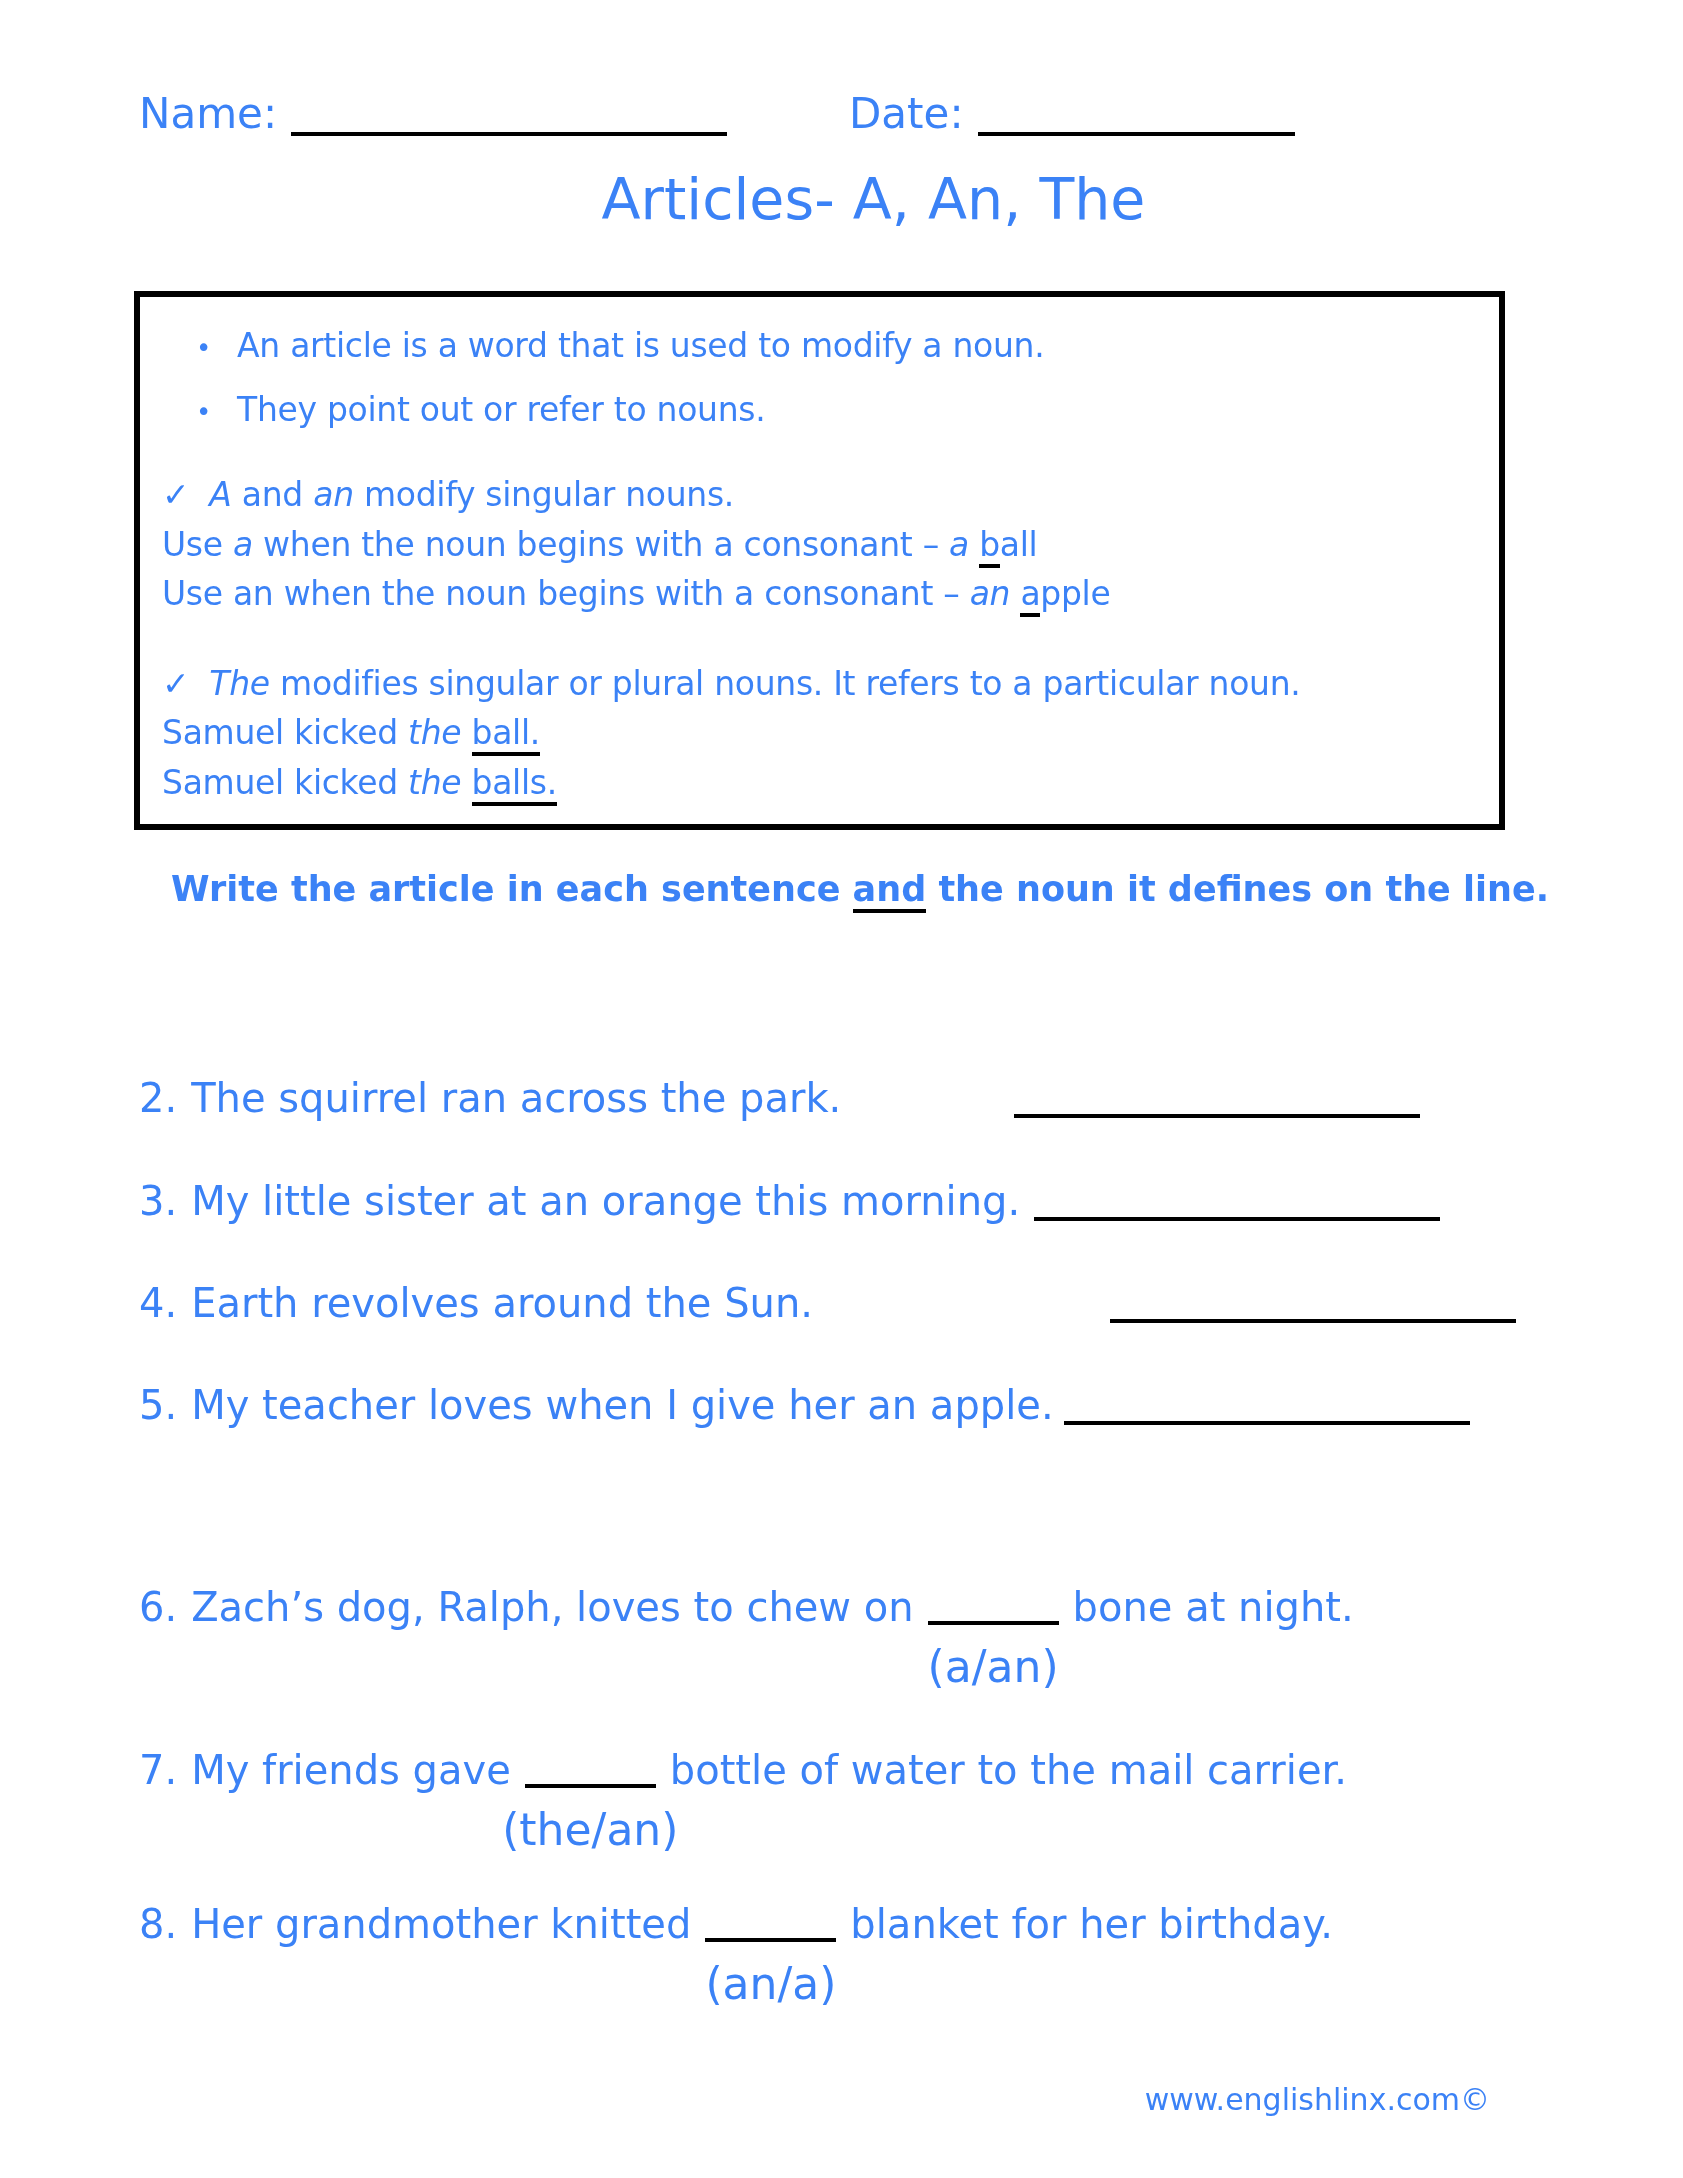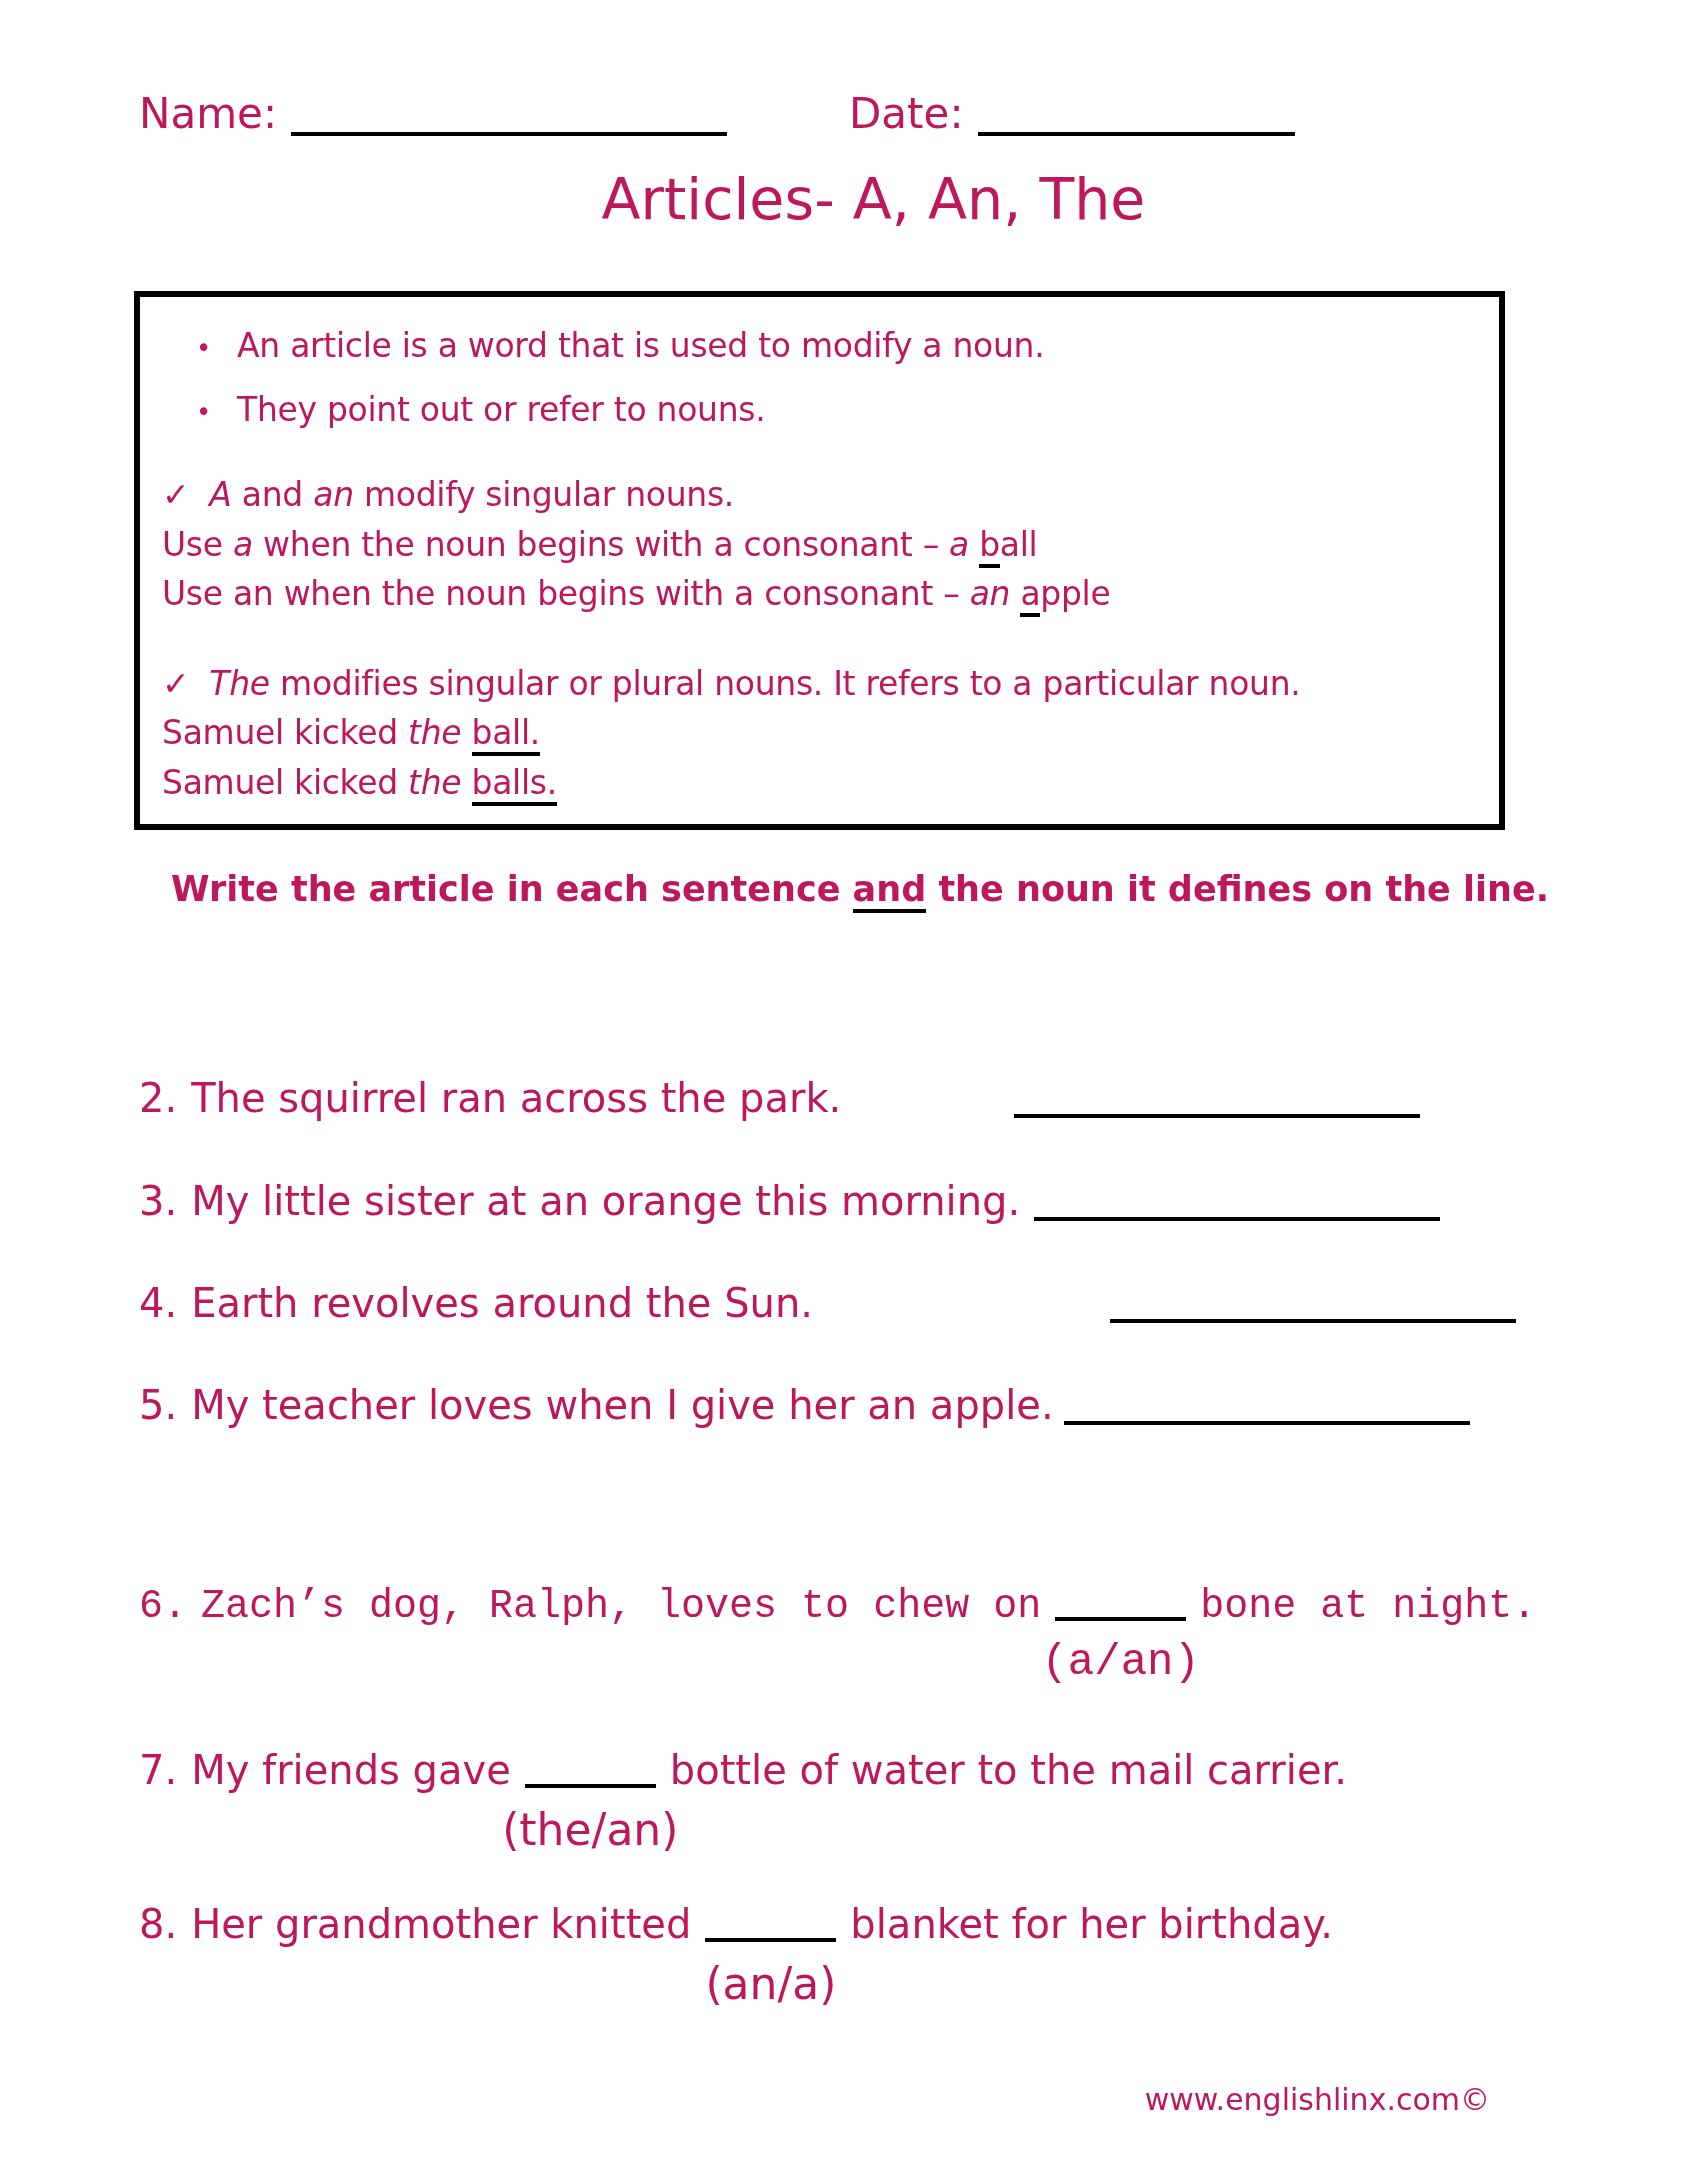--- a/index.html
+++ b/index.html
@@ -1,17 +1,17 @@
 <!DOCTYPE html>
 <html><head>
 <meta charset="utf-8">
 <style>
   html,body{margin:0;padding:0;background:#ffffff;}
   .page{position:relative;width:1683px;height:2178px;background:#ffffff;
-        font-family:"DejaVu Sans",sans-serif;color:#be185d;overflow:hidden;}
+        font-family:"DejaVu Sans",sans-serif;color:#3b82f6;overflow:hidden;}
 
   
   .header-name{position:absolute;left:139px;top:89px;font-size:42px;white-space:nowrap;}
   .header-date{position:absolute;left:849px;top:89px;font-size:42px;white-space:nowrap;}
   .wline{display:inline-block;border-bottom:4px solid #000;transform:translateY(8px);margin-left:14px;}
   .name-line{width:436px;}
   .date-line{width:317px;}
   .title{position:absolute;top:166px;left:0;width:100%;text-align:center;font-size:57px;margin-left:32px;}
 
   
@@ -92,21 +92,21 @@
     <span class="qnum">3.</span><span>My little sister at an orange this morning.</span><span class="blank b3"></span>
   </div>
   <div class="q" style="top:1280px;">
     <span class="qnum">4.</span><span>Earth revolves around the Sun.</span><span class="blank b4"></span>
   </div>
   <div class="q" style="top:1382px;">
     <span class="qnum">5.</span><span>My teacher loves when I give her an apple.</span><span class="blank b5"></span>
   </div>
 
 
-  <div class="q2" style="top:1584px;font-family:Liberation Mono, monospace;">
+  <div class="q2" style="top:1584px;">
     <span class="qnum">6.</span><span>Zach’s dog, Ralph, loves to chew on</span><span class="fillblank"><span class="hint">(a/an)</span></span><span>bone at night.</span>
   </div>
   <div class="q2" style="top:1747px;text-align:right;">
     <span class="qnum">7.</span><span>My friends gave</span><span class="fillblank"><span class="hint">(the/an)</span></span><span>bottle of water to the mail carrier.</span>
   </div>
   <div class="q2" style="top:1901px;">
     <span class="qnum">8.</span><span>Her grandmother knitted</span><span class="fillblank"><span class="hint">(an/a)</span></span><span>blanket for her birthday.</span>
   </div>
 
   <div class="footer">www.englishlinx.com©</div>

